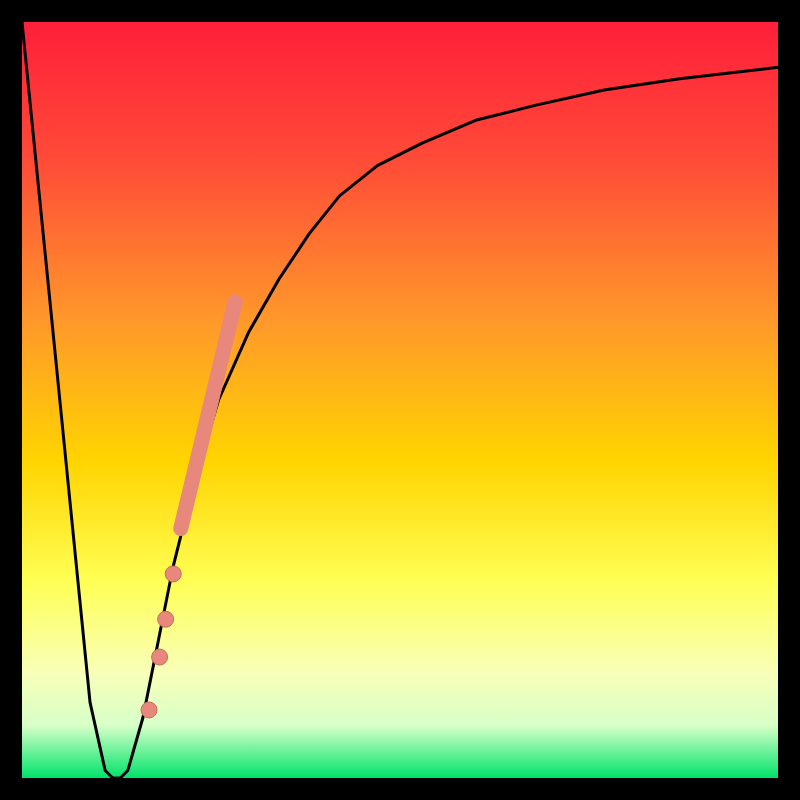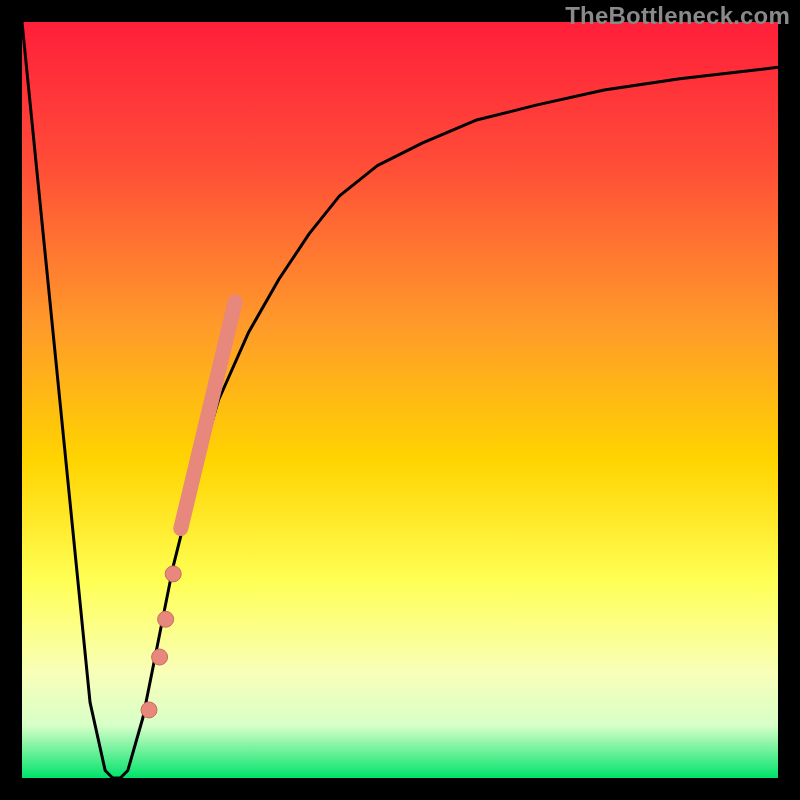--- a/index.html
+++ b/index.html
@@ -69,14 +69,13 @@
           <path d="M158.76 506.52 L213.19 279.72" fill="none" stroke="#e8887c" stroke-width="15" stroke-linecap="round"></path>
         </g>
       <g>
           <circle cx="127.01" cy="687.96" r="8" fill="#e8887c" stroke="#c96a5e" stroke-width="1"></circle>
           <circle cx="137.59" cy="635.04" r="8" fill="#e8887c" stroke="#c96a5e" stroke-width="1"></circle>
           <circle cx="143.64" cy="597.24" r="8" fill="#e8887c" stroke="#c96a5e" stroke-width="1"></circle>
           <circle cx="151.20" cy="551.88" r="8" fill="#e8887c" stroke="#c96a5e" stroke-width="1"></circle>
         </g>
     </svg>
   </div>
-  <div class="watermark">TheBottleneck.com</div>
 </div>
 
 </body></html>

